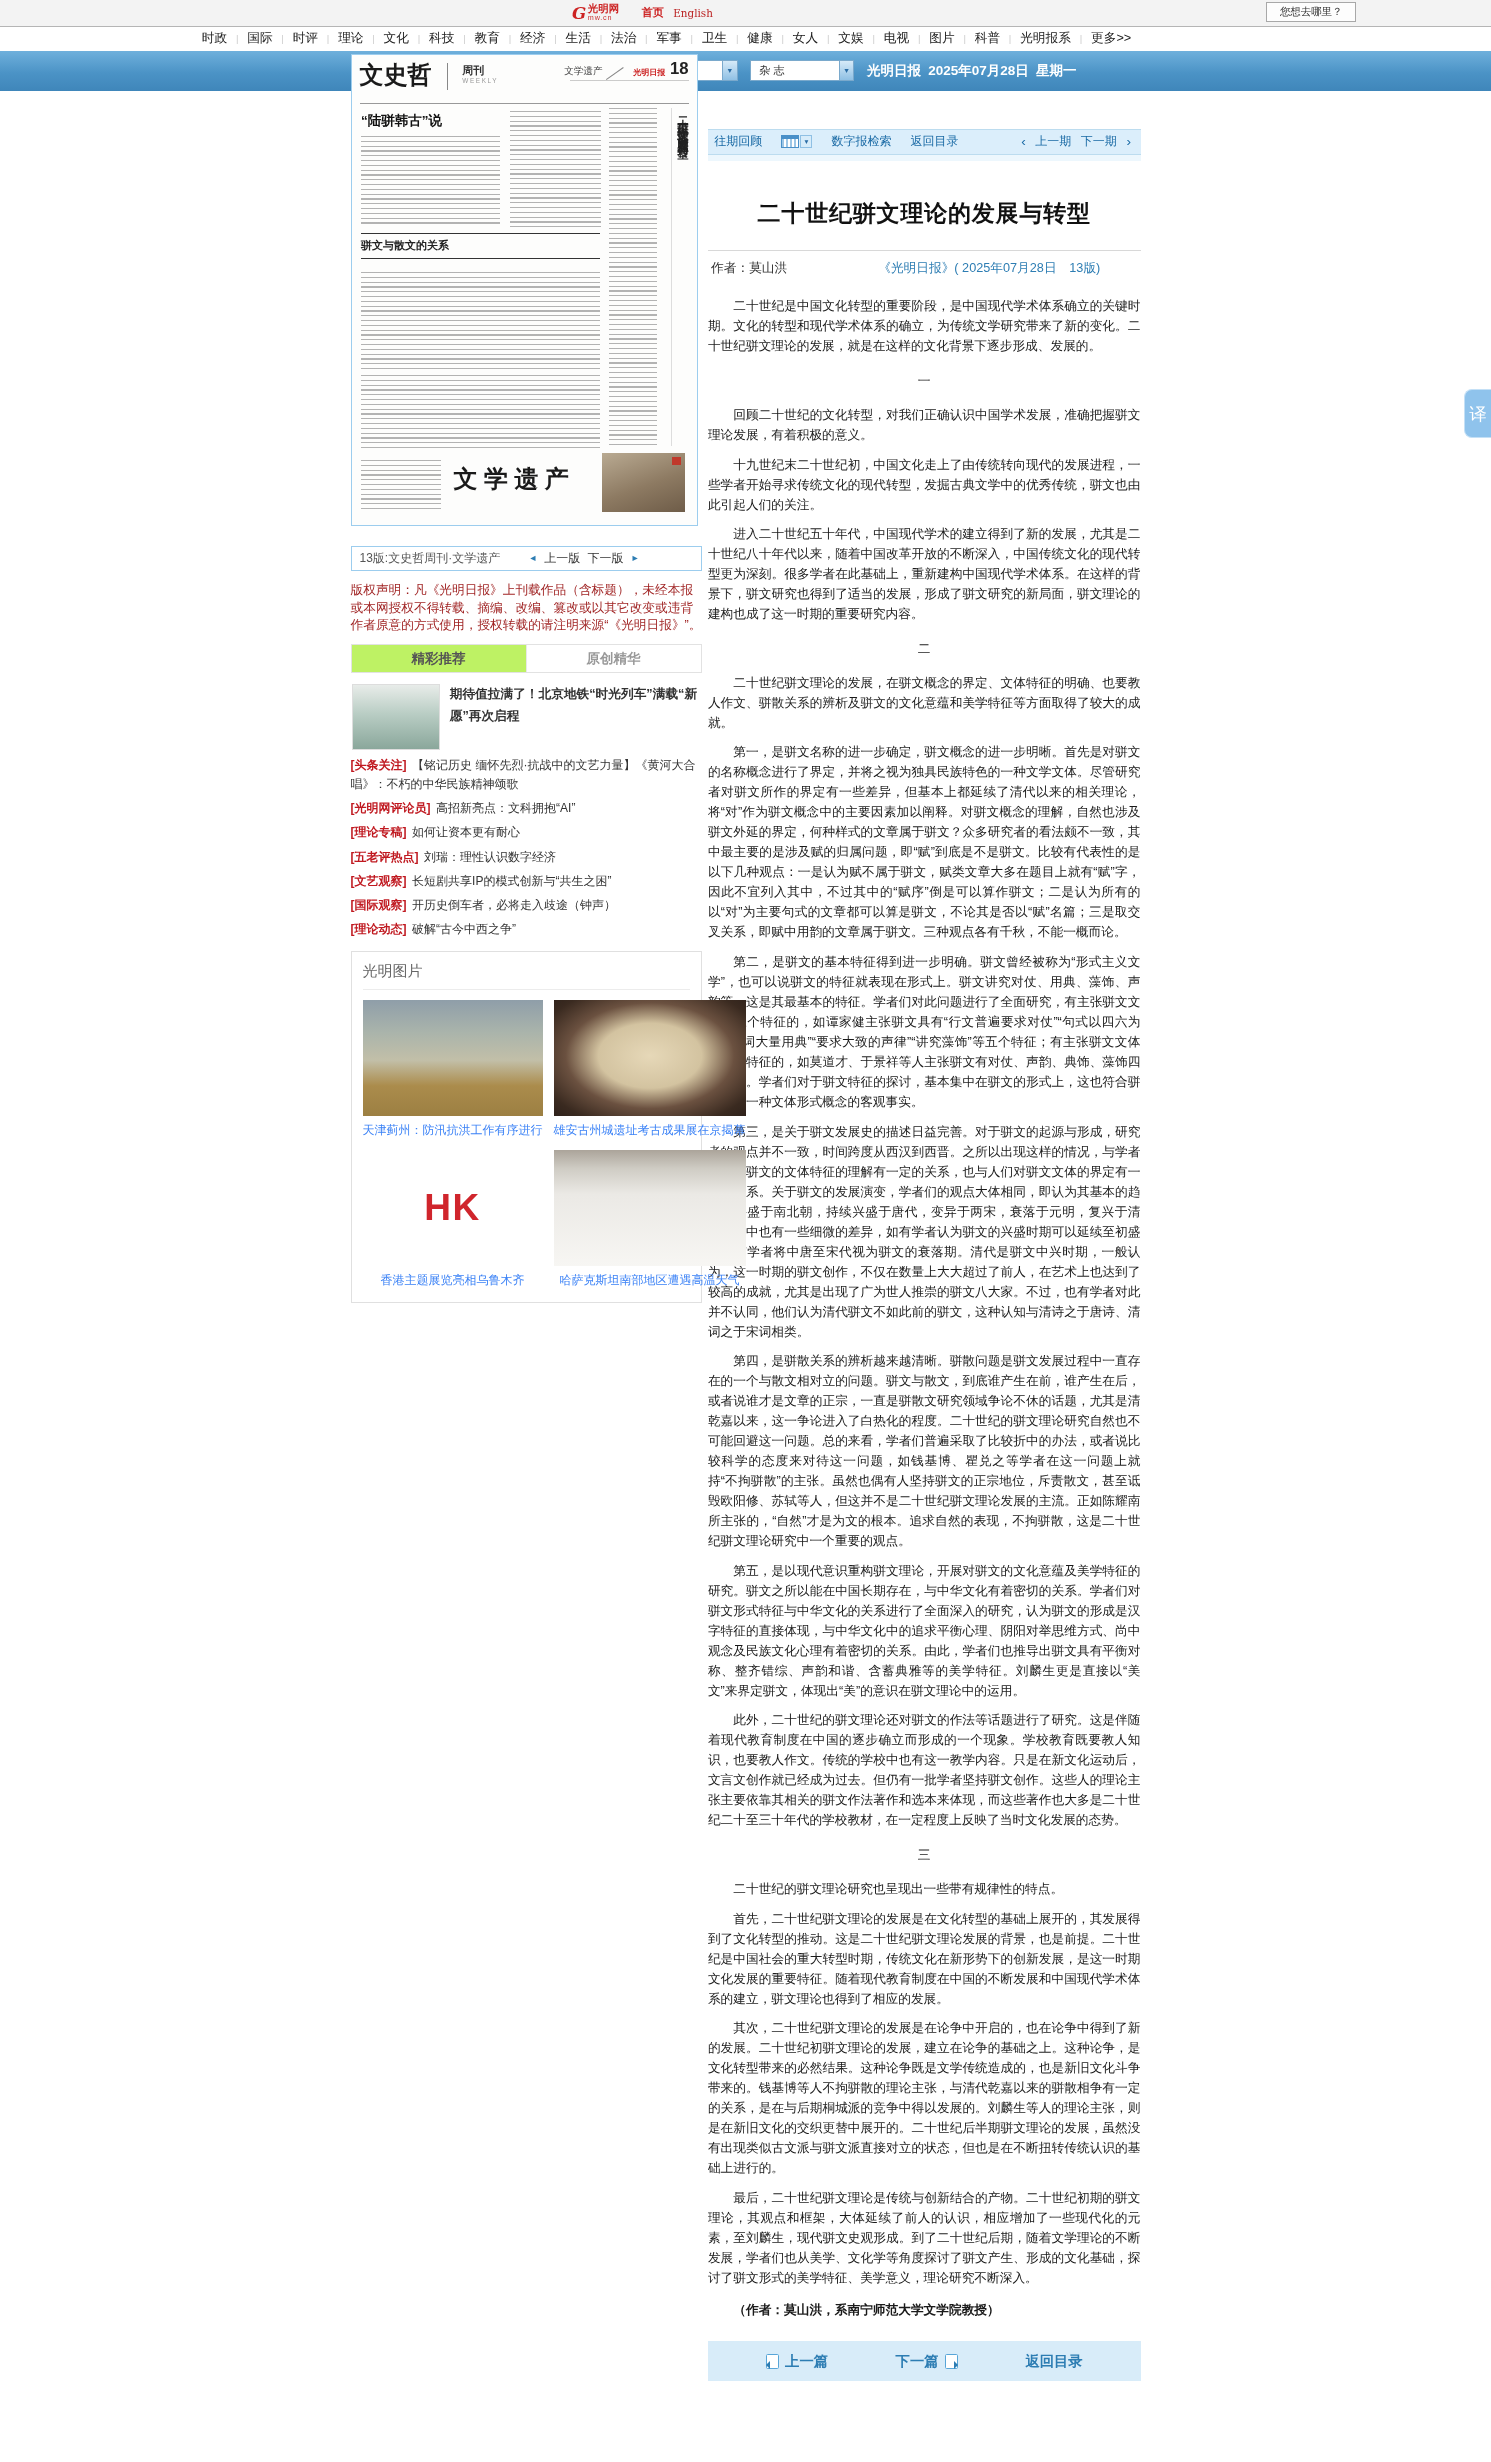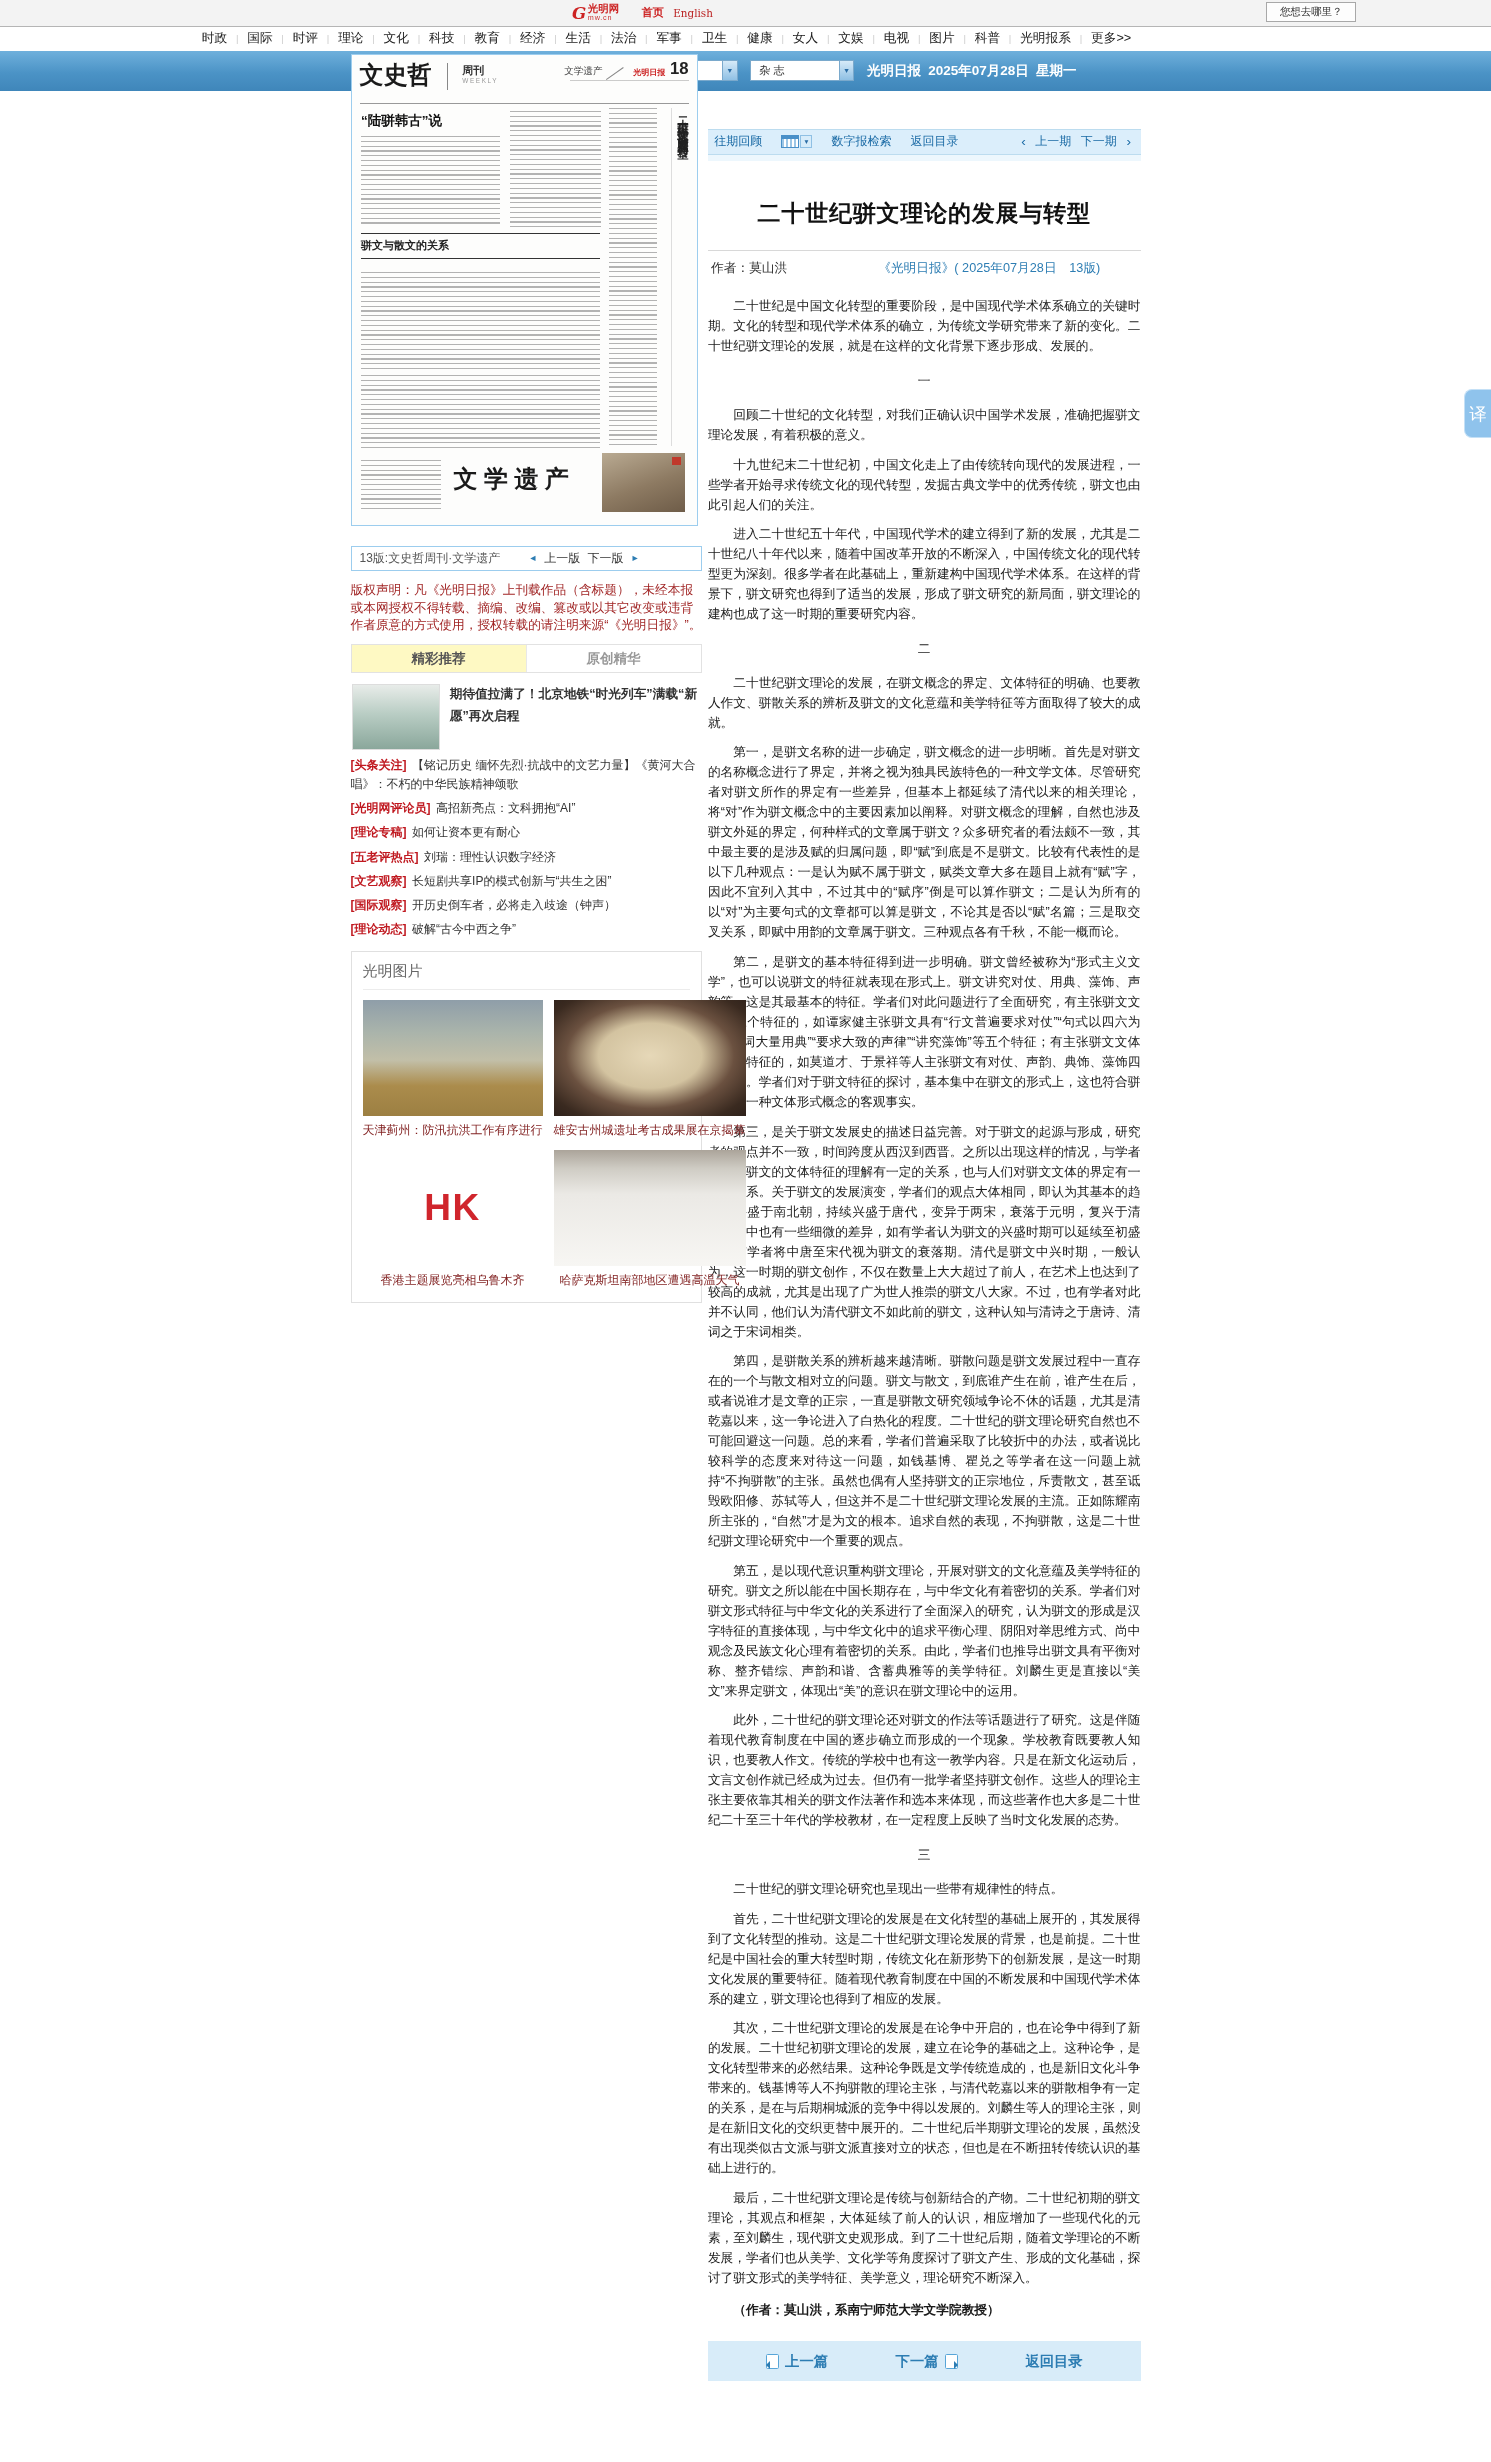--- a/index.html
+++ b/index.html
@@ -81,21 +81,21 @@
   .pn-arrow{color:#2d7db3;font-size:8.8px;}
   .pn-arrow.first{margin-left:21px;}
   .pagenav a{font-size:12px;color:#333;text-decoration:none;cursor:pointer;}
 
   
   .copyright-note{margin:11px 0 9.6px;font-size:12.7px;line-height:17.5px;color:#9e1f1f;}
 
   
   .tabs{display:flex;height:29px;border:0.8px solid #e2e2e2;box-sizing:border-box;}
   .tab{flex:1;display:flex;align-items:center;justify-content:center;font-size:13.5px;font-weight:bold;cursor:pointer;}
-  .tab.active{background:#fef9c3;color:#555;}
+  .tab.active{background:#bef264;color:#555;}
   .tab.idle{background:#fff;color:#999;border-left:0.8px solid #e8e8e8;}
 
   
   .featured{display:flex;gap:9.6px;margin:11px 1.6px 3.2px;cursor:pointer;}
   .featured-thumb{width:86px;height:64px;flex:none;border:0.8px solid #ddd;
     background:linear-gradient(180deg,#e8ece9 0%,#b9cdc4 45%,#8aa79b 100%);}
   .featured-title{font-size:12.7px;font-weight:bold;color:#333;line-height:1.7;}
 
   
   .rec-list{margin:6.4px 0 12.7px;}
@@ -107,21 +107,21 @@
   .photo-box{border:0.8px solid #e0e0e0;padding:0 11px 12.7px;}
   .photo-box-title{margin:0 0 9.6px;padding:9.6px 0 8px;font-size:15px;font-weight:normal;color:#666;border-bottom:0.8px solid #ececec;}
   .photo-grid{display:grid;grid-template-columns:1fr 1fr;column-gap:11px;row-gap:11px;}
   .photo-item{margin:0;}
   .photo{width:100%;height:116px;position:relative;cursor:pointer;}
   .ph1{background:linear-gradient(180deg,#8f9ea9 0%,#aab4ab 28%,#c2bfa8 52%,#ab8c4c 74%,#9c7f42 100%);}
   .ph2{background:radial-gradient(ellipse at 50% 48%,#e6d8b8 0%,#d3c3a0 38%,#6b5140 62%,#3a2a20 86%,#2e211a 100%);}
   .ph3{background:linear-gradient(180deg,#f0ead f0,#efe9dd 0%,#ddd2bd 55%,#c9b795 100%);display:flex;align-items:center;justify-content:center;}
   .photo-overlay{color:#d0252c;font-weight:900;font-size:37px;letter-spacing:1.6px;text-shadow:0.8px 0.8px 0 #fff;}
   .ph4{background:linear-gradient(180deg,#aba49a 0%,#cfccc4 16%,#ebe9e5 38%,#f7f6f3 100%);}
-  .photo-caption{text-align:center;font-size:12px;color:#7f1d1d;margin-top:6.4px;white-space:nowrap;}
+  .photo-caption{text-align:center;font-size:12px;color:#3b82f6;margin-top:6.4px;white-space:nowrap;}
 
   
   .toolbar{margin-top:38px;height:24px;background:#dbeefb;border-top:0.8px solid #bcdcef;border-bottom:0.8px solid #bcdcef;
     display:flex;align-items:center;padding:0 6.4px;}
   .tb-left{display:flex;align-items:center;gap:19px;}
   .toolbar a{color:#1a6aa5;font-size:12px;text-decoration:none;cursor:pointer;white-space:nowrap;}
   .cal-wrap{display:flex;gap:1.6px;align-items:center;cursor:pointer;}
   .cal{width:17.5px;height:13.5px;border:0.8px solid #4a90c8;box-sizing:border-box;
     background:linear-gradient(180deg,#4a90c8 0,#4a90c8 3.2px,#fff 3.2px),#fff;
     background-image:linear-gradient(180deg,#4a90c8 0,#4a90c8 3.2px,transparent 3.2px),

